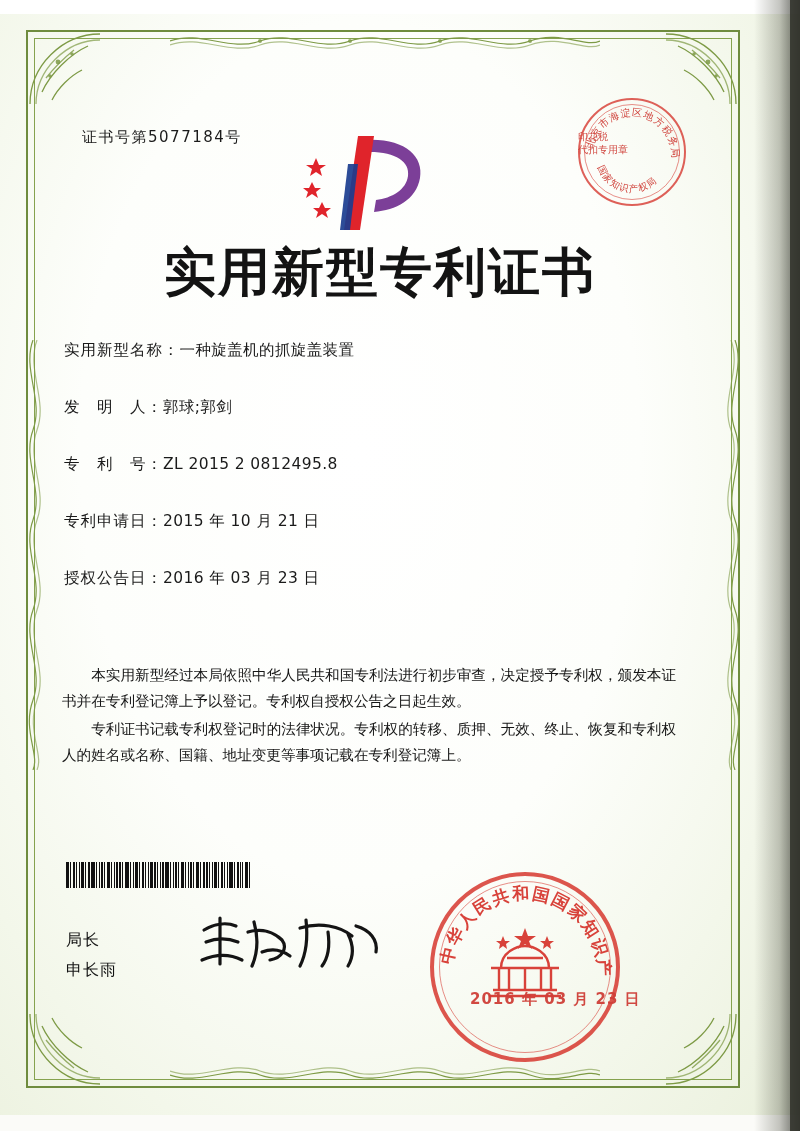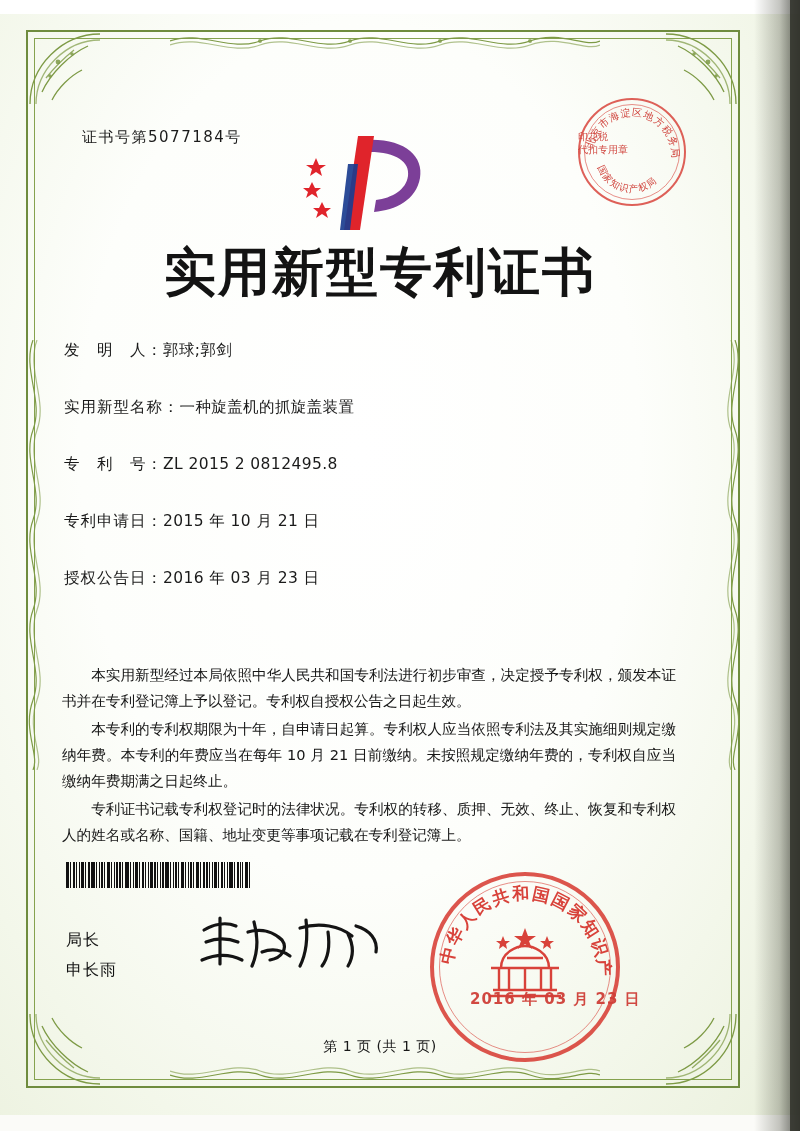--- a/index.html
+++ b/index.html
@@ -380,39 +380,38 @@
     <div class="mid">
       <div>印花税</div>
       <div>代扣专用章</div>
     </div>
   </div>
 
   <div class="title">实用新型专利证书</div>
 
   <div class="fields">
     <div class="field">
+      <span class="k">实用新型名称：</span><span>一种旋盖机的抓旋盖装置</span>
+    </div>
+    <div class="field">
       <span class="k">发　明　人：</span><span>郭球;郭剑</span>
-    </div>
-    <div class="field">
-      <span class="k">实用新型名称：</span><span>一种旋盖机的抓旋盖装置</span>
     </div>
     <div class="field">
       <span class="k">专　利　号：</span><span>ZL 2015 2 0812495.8</span>
     </div>
     <div class="field">
       <span class="k">专利申请日：</span><span>2015 年 10 月 21 日</span>
     </div>
     <div class="field">
       <span class="k">授权公告日：</span><span>2016 年 03 月 23 日</span>
     </div>
   </div>
 
   <div class="paras">
     <p>本实用新型经过本局依照中华人民共和国专利法进行初步审查，决定授予专利权，颁发本证书并在专利登记簿上予以登记。专利权自授权公告之日起生效。</p>
-    <p>本专利的专利权期限为十年，自申请日起算。专利权人应当依照专利法及其实施细则规定缴纳年费。本专利的年费应当在每年 10 月 21 日前缴纳。未按照规定缴纳年费的，专利权自应当缴纳年费期满之日起终止。</p>
     <p>专利证书记载专利权登记时的法律状况。专利权的转移、质押、无效、终止、恢复和专利权人的姓名或名称、国籍、地址变更等事项记载在专利登记簿上。</p>
   </div>
 
   <div class="barcode"><span style="width:3px;margin-right:1px"></span><span style="width:1px;margin-right:2px"></span><span style="width:2px;margin-right:1px"></span><span style="width:1px;margin-right:2px"></span><span style="width:1px;margin-right:1px"></span><span style="width:3px;margin-right:1px"></span><span style="width:1px;margin-right:2px"></span><span style="width:2px;margin-right:1px"></span><span style="width:4px;margin-right:1px"></span><span style="width:1px;margin-right:2px"></span><span style="width:1px;margin-right:1px"></span><span style="width:2px;margin-right:1px"></span><span style="width:1px;margin-right:2px"></span><span style="width:3px;margin-right:1px"></span><span style="width:1px;margin-right:2px"></span><span style="width:1px;margin-right:1px"></span><span style="width:2px;margin-right:1px"></span><span style="width:2px;margin-right:1px"></span><span style="width:1px;margin-right:2px"></span><span style="width:4px;margin-right:1px"></span><span style="width:1px;margin-right:2px"></span><span style="width:1px;margin-right:1px"></span><span style="width:3px;margin-right:1px"></span><span style="width:1px;margin-right:2px"></span><span style="width:2px;margin-right:1px"></span><span style="width:1px;margin-right:2px"></span><span style="width:1px;margin-right:1px"></span><span style="width:3px;margin-right:1px"></span><span style="width:2px;margin-right:1px"></span><span style="width:1px;margin-right:2px"></span><span style="width:1px;margin-right:1px"></span><span style="width:2px;margin-right:1px"></span><span style="width:4px;margin-right:1px"></span><span style="width:1px;margin-right:2px"></span><span style="width:1px;margin-right:1px"></span><span style="width:2px;margin-right:1px"></span><span style="width:1px;margin-right:2px"></span><span style="width:3px;margin-right:1px"></span><span style="width:1px;margin-right:2px"></span><span style="width:1px;margin-right:1px"></span><span style="width:2px;margin-right:1px"></span><span style="width:1px;margin-right:2px"></span><span style="width:3px;margin-right:1px"></span><span style="width:1px;margin-right:2px"></span><span style="width:2px;margin-right:1px"></span><span style="width:2px;margin-right:1px"></span><span style="width:1px;margin-right:2px"></span><span style="width:1px;margin-right:1px"></span><span style="width:3px;margin-right:1px"></span><span style="width:1px;margin-right:2px"></span><span style="width:2px;margin-right:1px"></span><span style="width:1px;margin-right:2px"></span><span style="width:1px;margin-right:1px"></span><span style="width:4px;margin-right:1px"></span><span style="width:1px;margin-right:2px"></span><span style="width:2px;margin-right:1px"></span><span style="width:1px;margin-right:1px"></span><span style="width:1px;margin-right:2px"></span><span style="width:3px;margin-right:1px"></span><span style="width:1px;margin-right:1px"></span></div>
 
   <div class="signer">
     <div>局长</div>
     <div>申长雨</div>
   </div>
 
@@ -455,17 +454,16 @@
       </g>
       <g fill="#d8423a">
         <polygon points="48,12 51,20 59,20 52,25 55,33 48,28 41,33 44,25 37,20 45,20"></polygon>
         <polygon points="26,20 28,25 33,25 29,28 30,33 26,30 22,33 23,28 19,25 24,25"></polygon>
         <polygon points="70,20 72,25 77,25 73,28 74,33 70,30 66,33 67,28 63,25 68,25"></polygon>
       </g>
     </svg>
   </div>
   <div class="stamp-date">2016 年 03 月 23 日</div>
 
-  <div class="pagefoot">第 1 页 (共 1 页)</div>
 
   <div class="binding"></div>
   <div class="binding2"></div>
 </div>
 
 </body></html>

